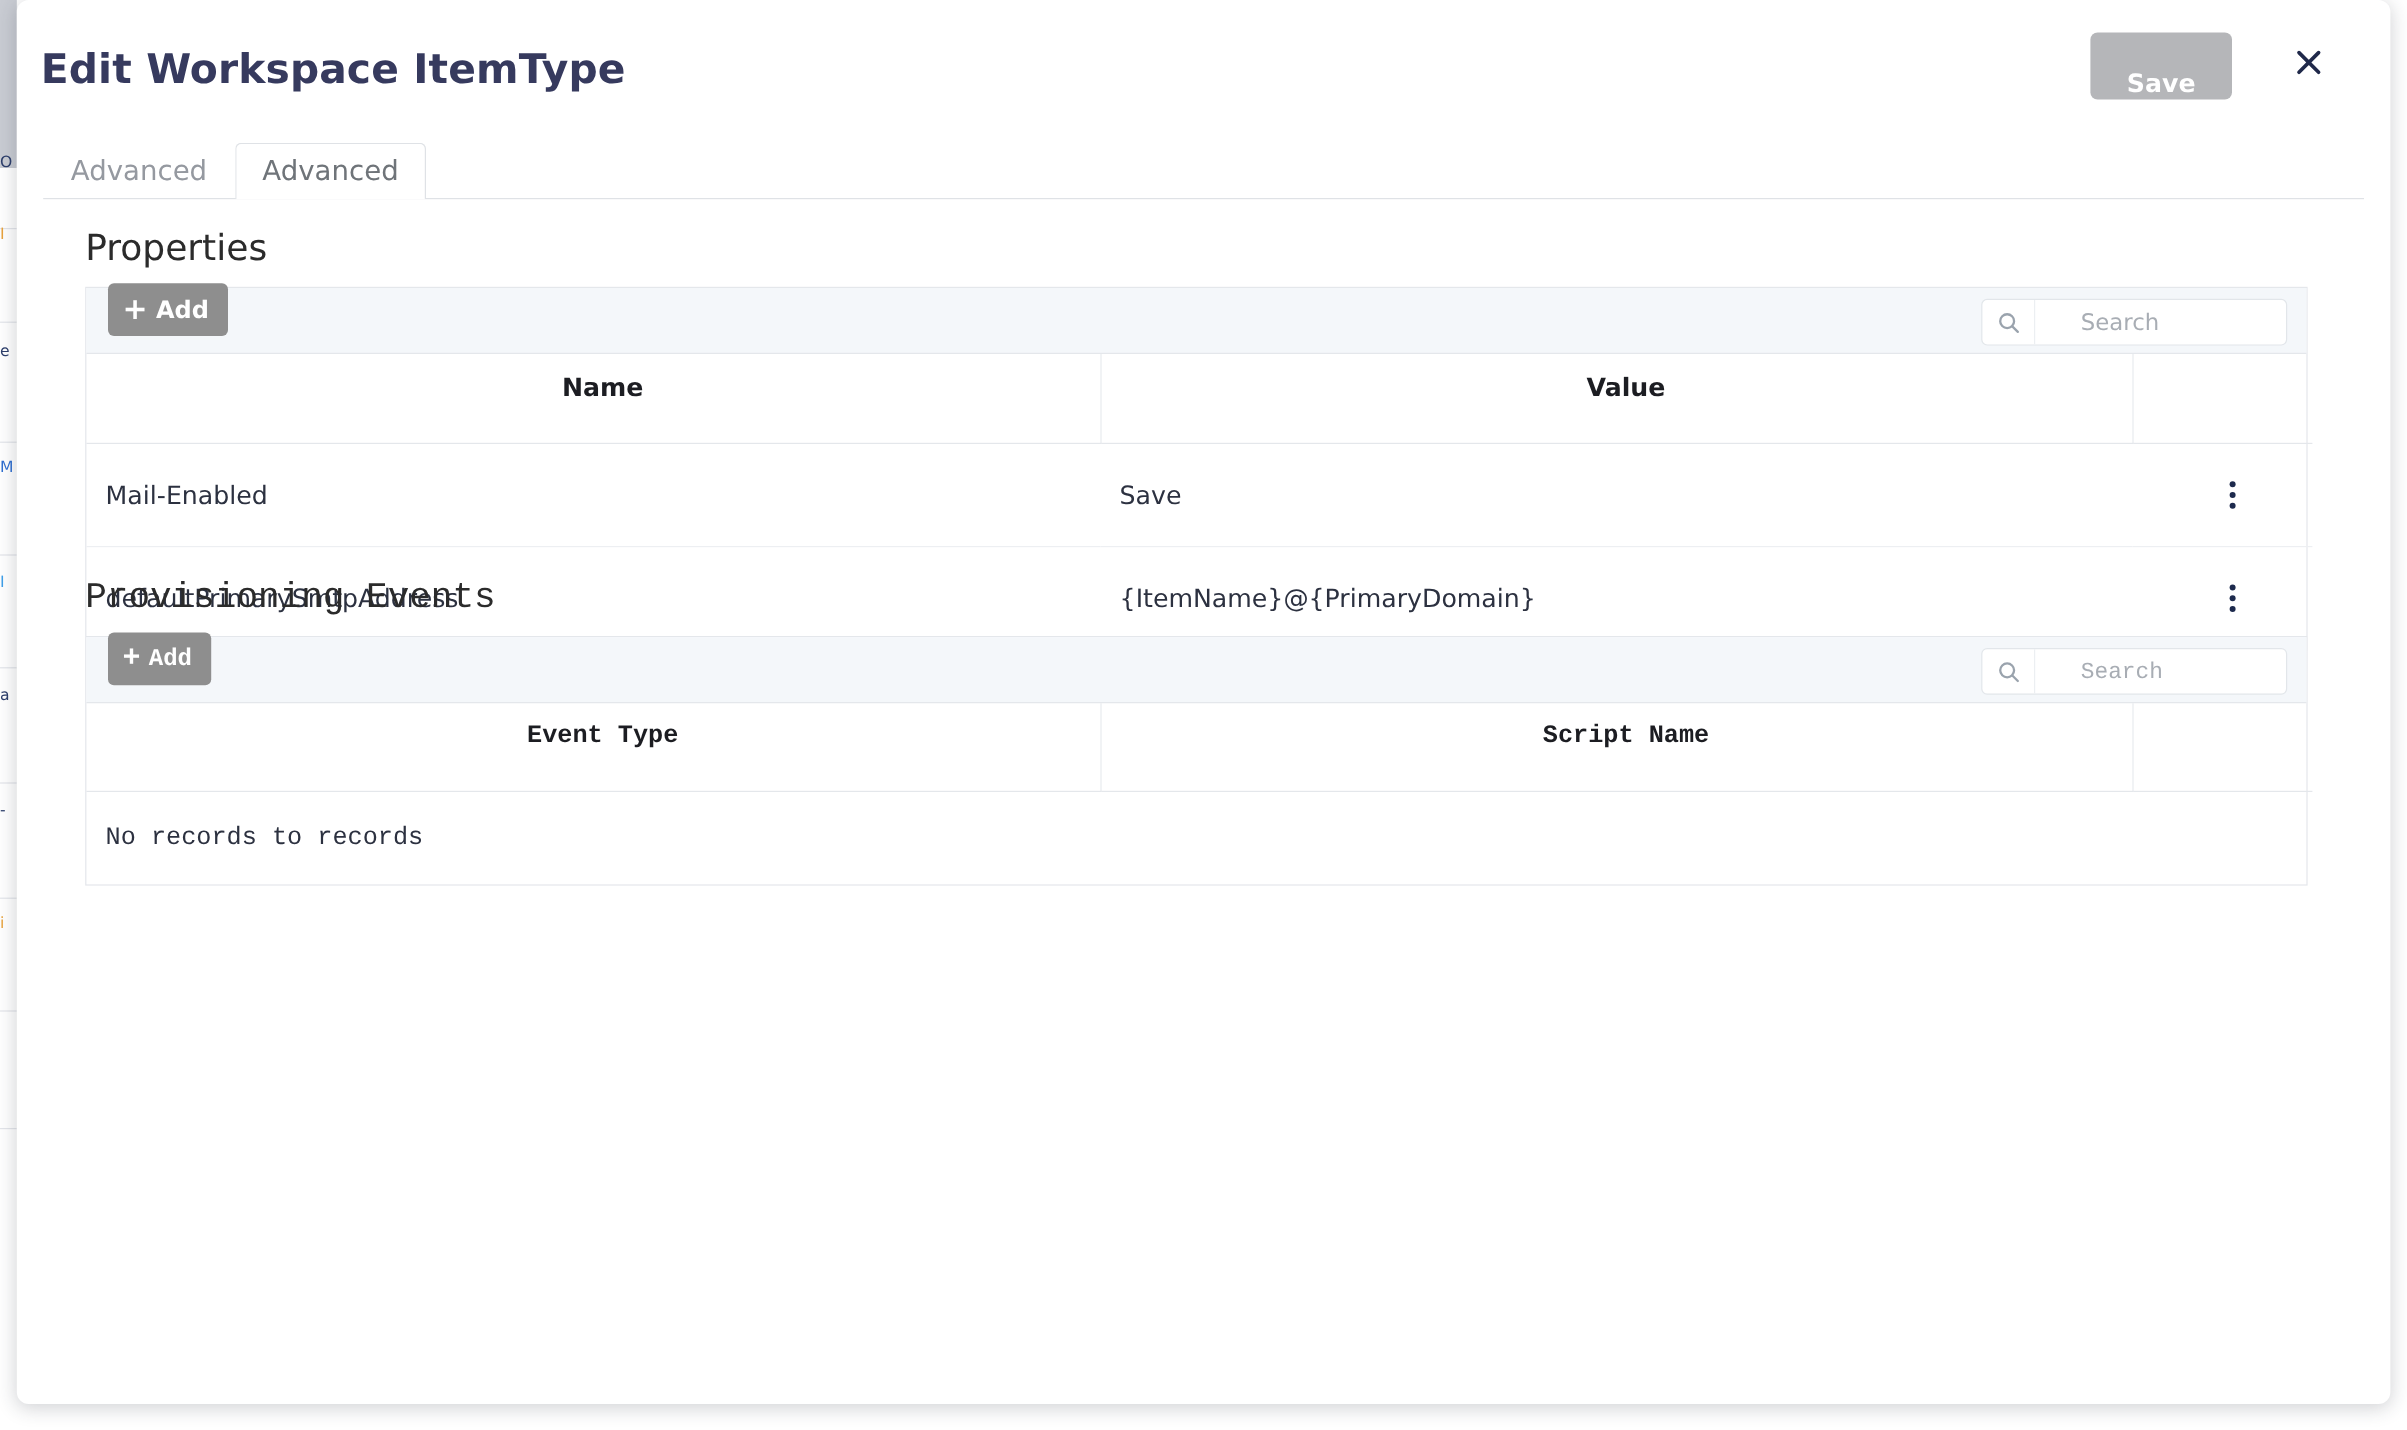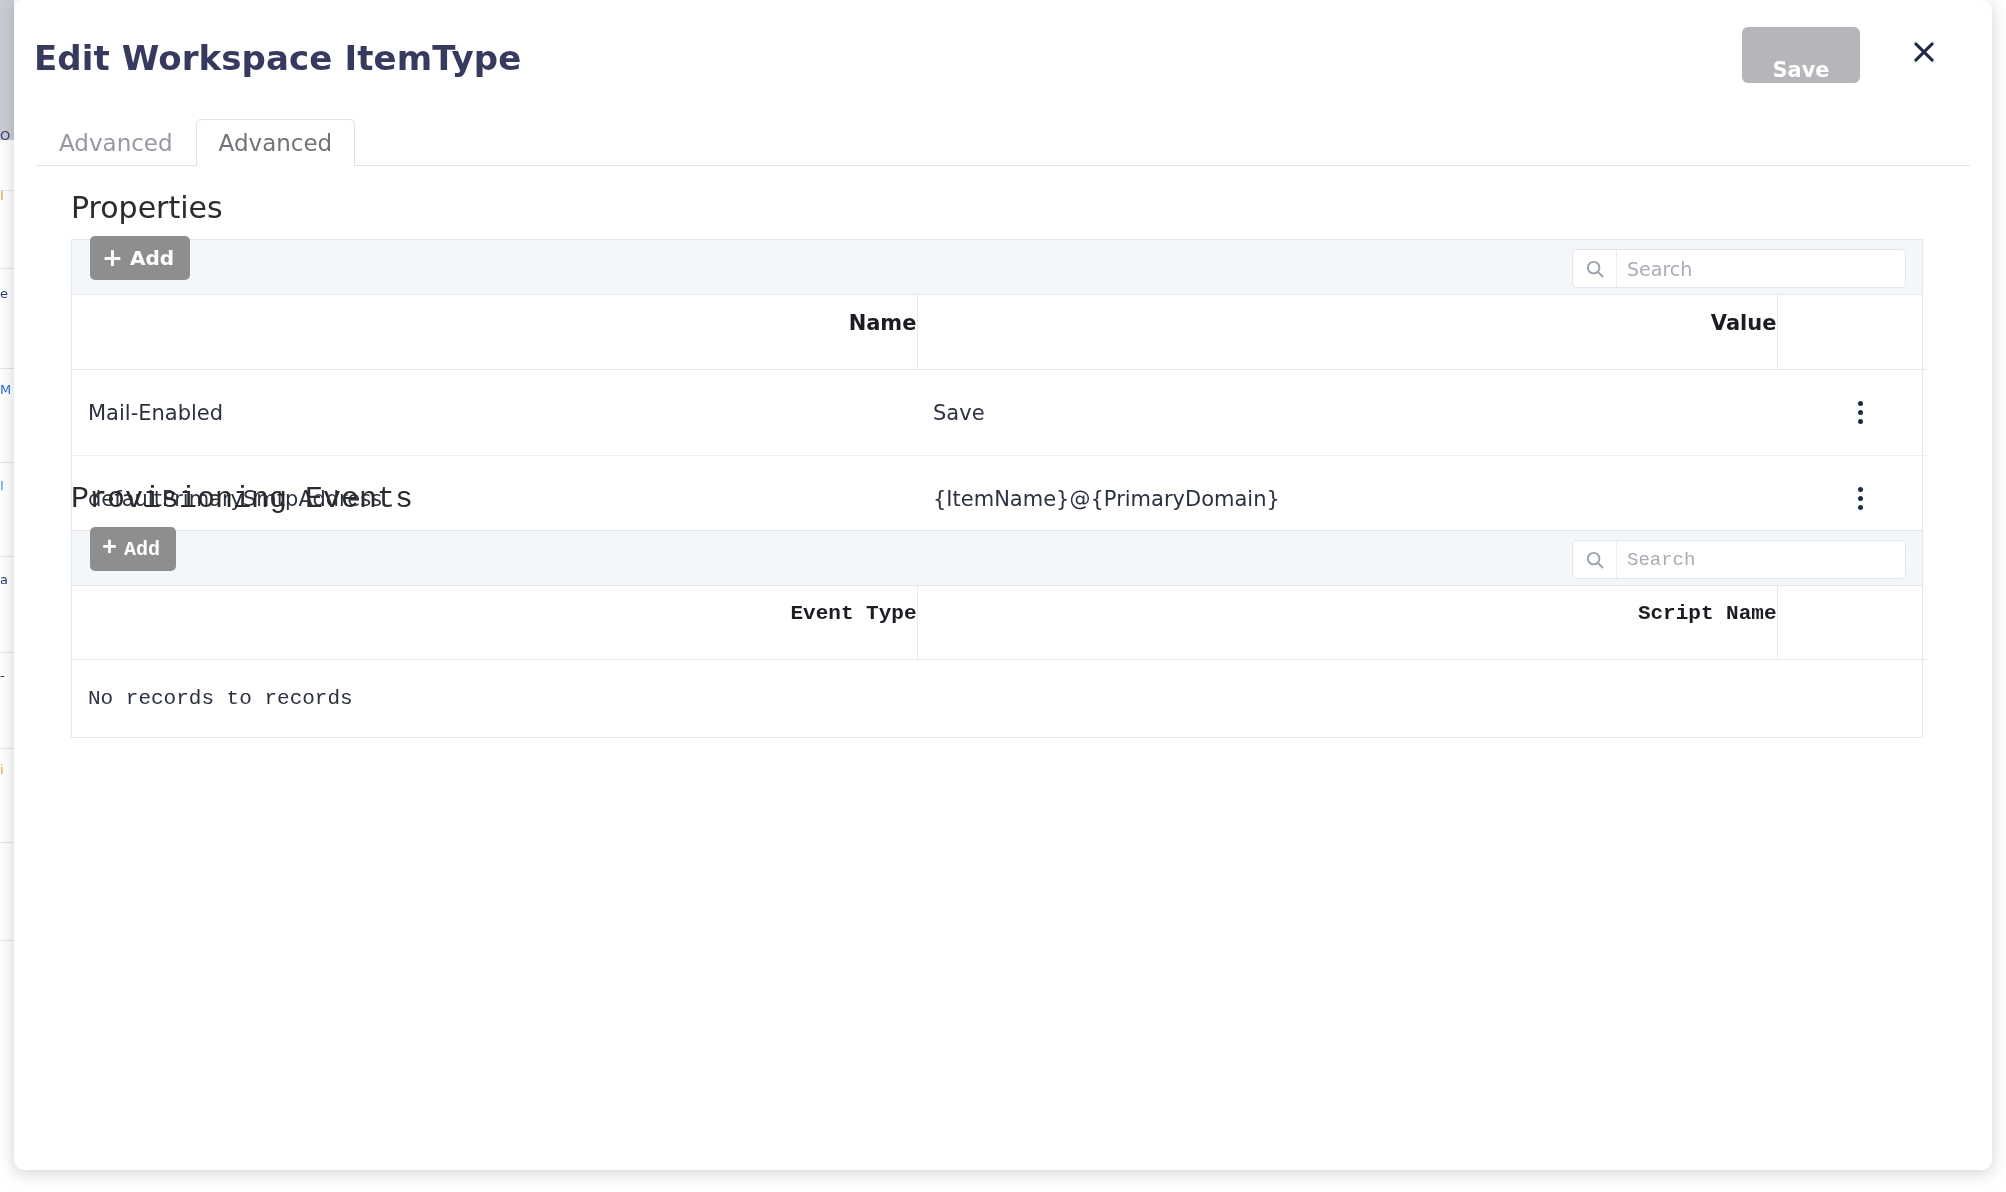--- a/index.html
+++ b/index.html
@@ -168,27 +168,28 @@
     font-size: 25px;
     font-weight: bold;
     line-height: 1;
     position: relative;
     top: -1px;
   }
 
   .search-box {
     position: absolute;
     right: 16px; top: 9px;
-    width: 334px; height: 39px;
+    width: 255px; height: 39px;
     border: 1px solid #e2e6ea;
     border-radius: 5px;
     background: #ffffff;
     display: flex;
     align-items: stretch;
     overflow: hidden;
+    gap: 28px;
   }
   .search-icon-wrap {
     width: 44px;
     border-right: 1px solid #eceff2;
     display: flex;
     align-items: center;
     justify-content: center;
     color: #9aa3ad;
     flex: 0 0 44px;
   }
@@ -204,21 +205,21 @@
   }
   .search-input::placeholder { color: #a8adb4; }
 
   
   table.grid {
     width: 100%;
     border-collapse: collapse;
     table-layout: fixed;
   }
   table.grid th {
-    text-align: right;
+    text-align: center;
     font-size: 21px;
     font-weight: bold;
     color: #1c1d22;
     padding: 16px 0 34px 16px;
     border-right: 1px solid #e8ebee;
     border-bottom: 1px solid #e4e7eb;
     vertical-align: top;
   }
   table.grid th:last-child { border-right: none; }
   table.grid td {

